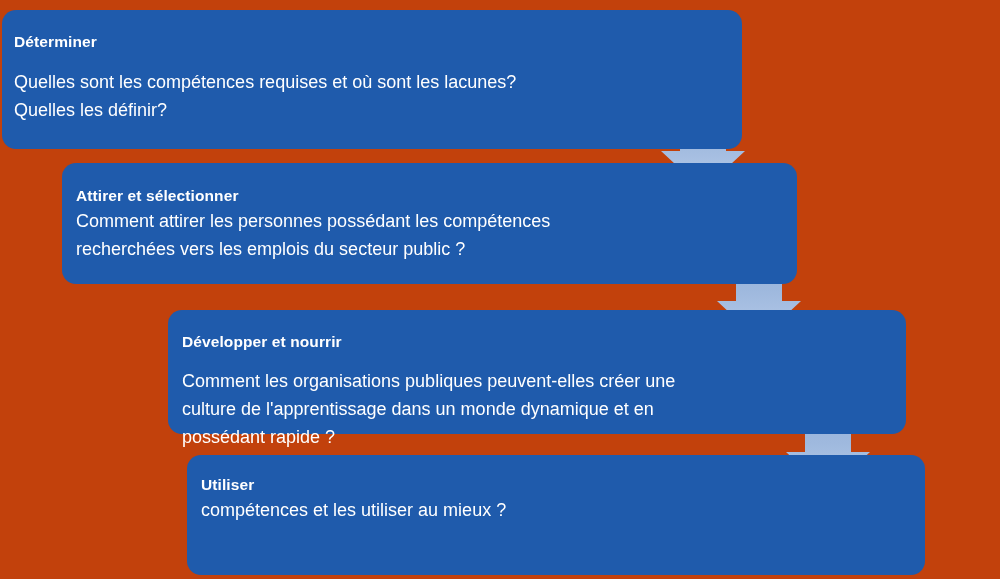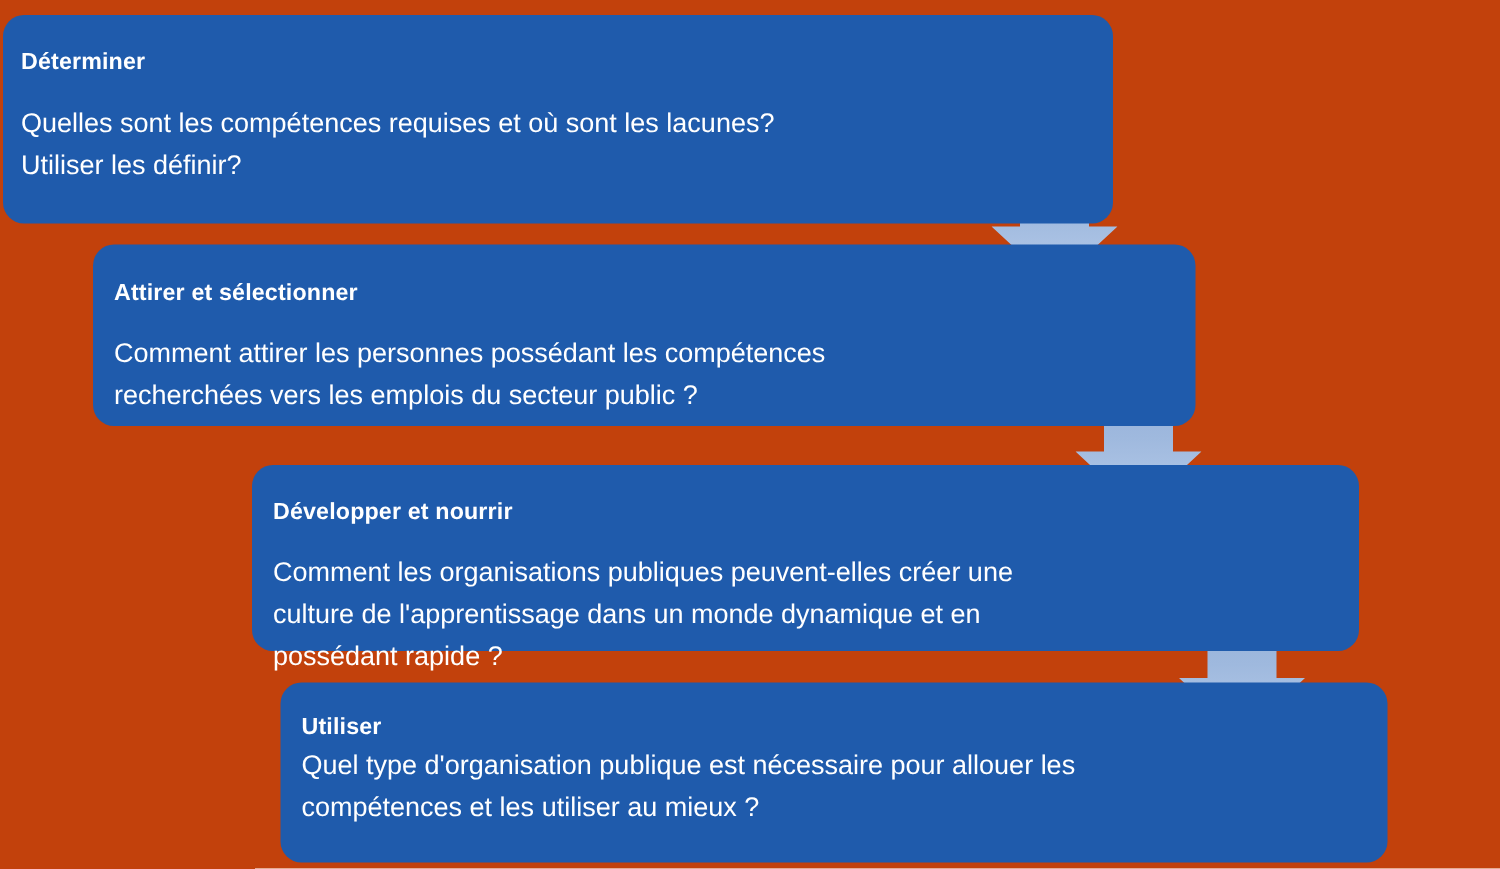--- a/index.html
+++ b/index.html
@@ -67,39 +67,39 @@
   .step-body .line {
     display: block;
     white-space: nowrap;
   }
 
   
   #box-1 .step-inner { left: 12px; top: 22px; }
   #box-1 .step-body  { margin-top: 18px; }
 
   #box-2 .step-inner { left: 14px; top: 23px; }
-  #box-2 .step-body  { margin-top: 17px; }
+  #box-2 .step-body  { margin-top: 3px; }
 
   #box-3 .step-inner { left: 14px; top: 22px; }
   #box-3 .step-body  { margin-top: 17px; }
 
   #box-4 .step-inner { left: 14px; top: 20px; }
   #box-4 .step-body  { margin-top: 3px; }
 </style>
 </head>
 <body>
 
 <div id="diagram-canvas">
 
   <div class="step-box" id="box-1" style="left:2px; top:10px; width:740px; height:139px;">
     <div class="step-inner">
       <div class="step-title">Déterminer</div>
       <div class="step-body">
         <span class="line">Quelles sont les compétences requises et où sont les lacunes?</span>
-        <span class="line">Utiliser les définir?</span>
+        <span class="line">Quelles les définir?</span>
       </div>
     </div>
   </div>
 
   <div class="arrow" id="arrow-1" style="left:661px; top:103px; width:84px; height:87px;">
     <svg width="84" height="87" viewBox="0 0 84 87" xmlns="http://www.w3.org/2000/svg">
       <defs>
         <linearGradient id="ag1" x1="0" y1="0" x2="0" y2="1">
           <stop offset="0%" stop-color="#93AFD8"></stop>
           <stop offset="45%" stop-color="#9FB9DE"></stop>
@@ -154,19 +154,18 @@
         </linearGradient>
       </defs>
       <path d="M19,0 H65 V48 H84 L42,87 L0,48 H19 Z" fill="url(#ag3)"></path>
     </svg>
   </div>
 
   <div class="step-box" id="box-4" style="left:187px; top:455px; width:738px; height:120px;">
     <div class="step-inner">
       <div class="step-title">Utiliser</div>
       <div class="step-body">
-        <span class="line">Quel type d'organisation publique est nécessaire pour allouer les</span>
         <span class="line">compétences et les utiliser au mieux ?</span>
       </div>
     </div>
   </div>
 
 </div>
 
 </body></html>

